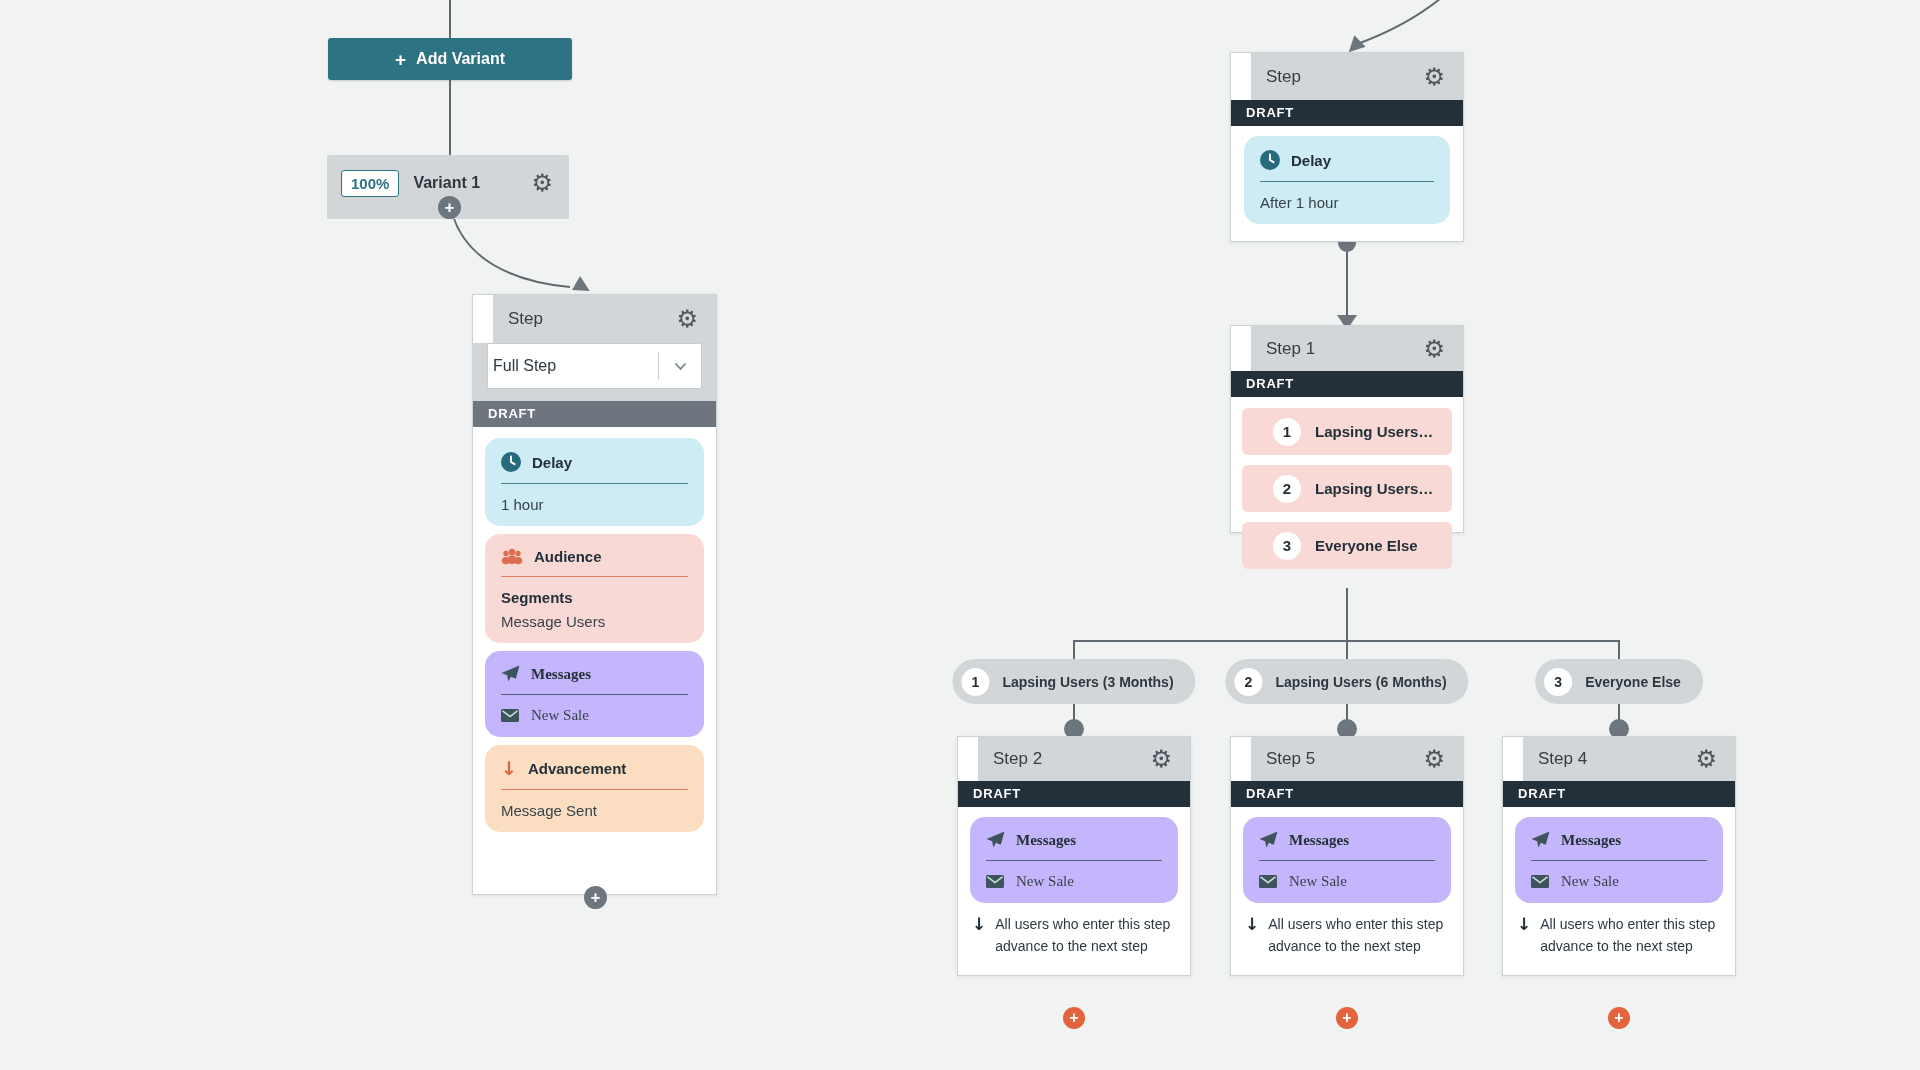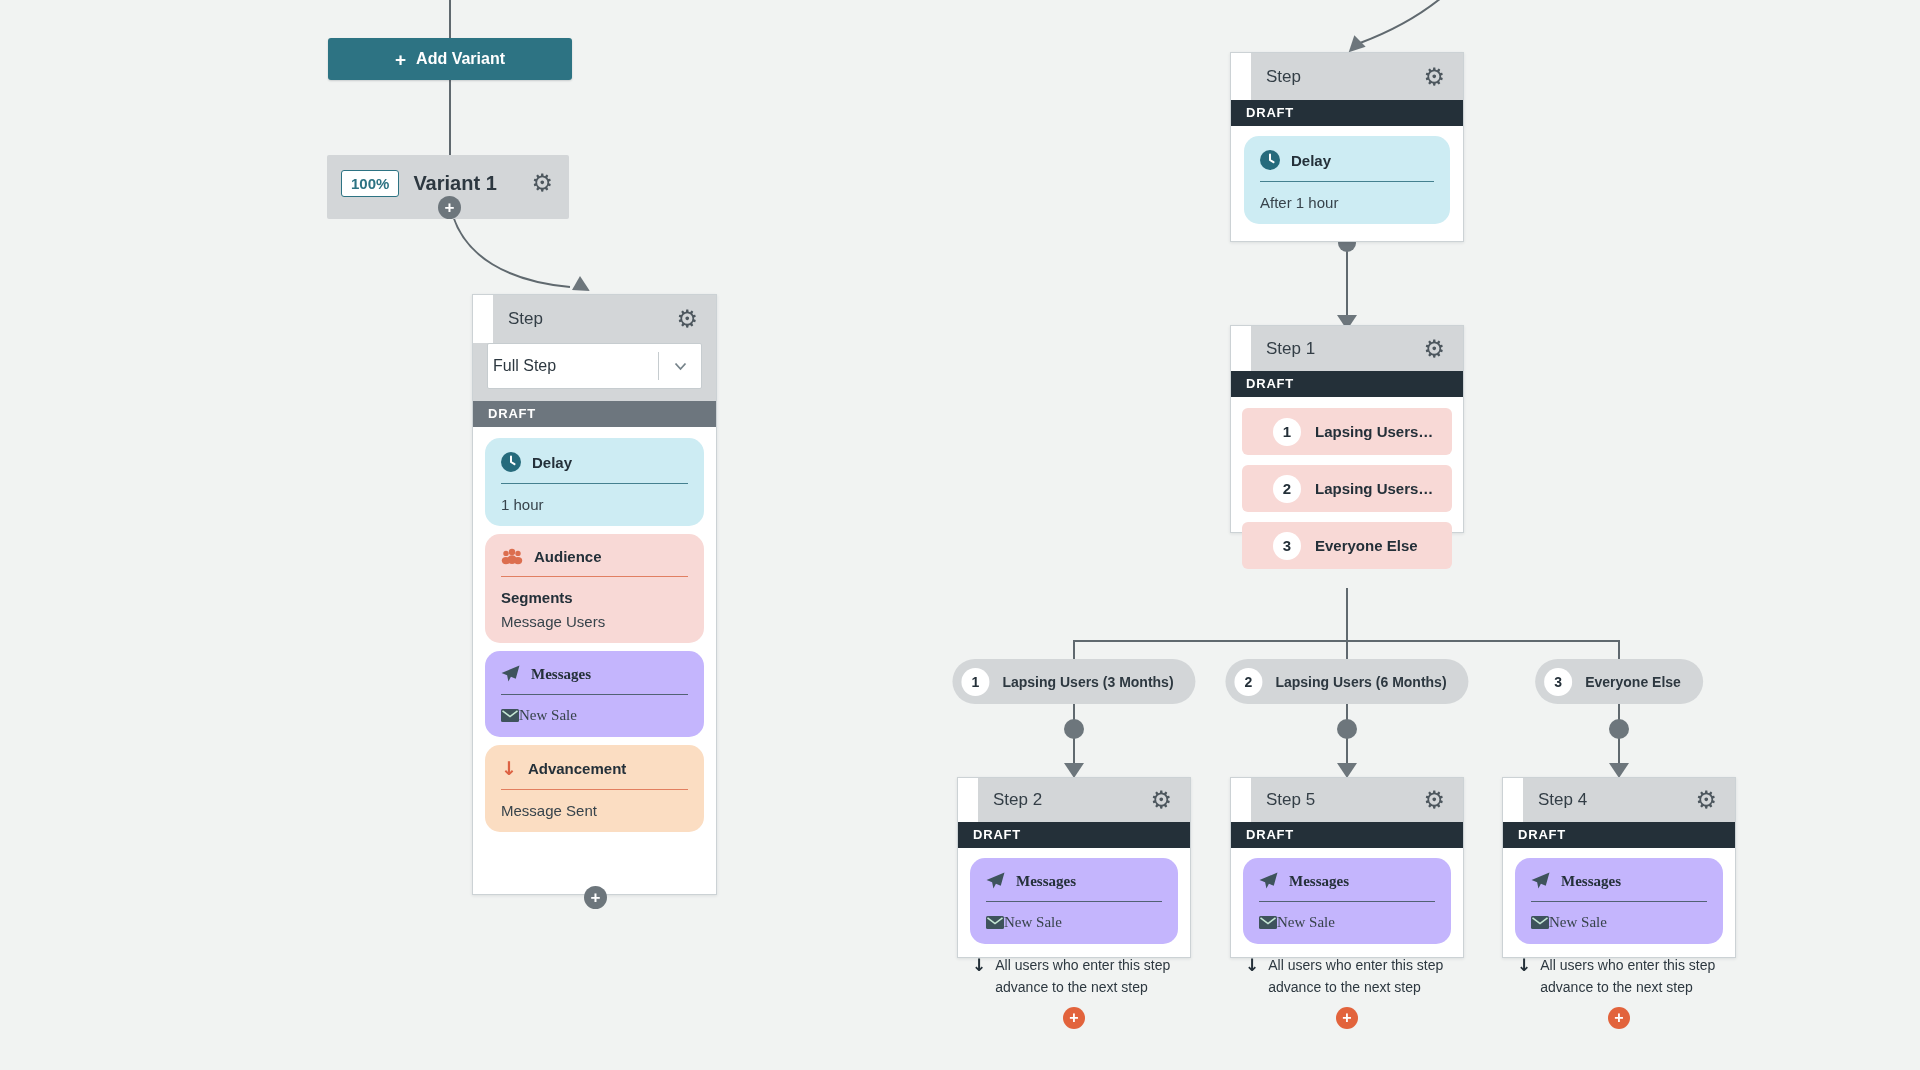--- a/index.html
+++ b/index.html
@@ -40,21 +40,21 @@
   .tile-value{font-size:15px;color:#37434b;}
   .tile.blue{background:#cdecf3;}
   .tile.blue hr{border-color:#2c6d7d;}
   .tile.pink{background:#f8d9d6;}
   .tile.pink hr{border-color:#dd6f4e;}
   .tile.green{background:#c4b5fd;font-family:Liberation Serif, serif;}
   .tile.green hr{border-color:#3e535c;}
   .tile.peach{background:#fbddc2;}
   .tile.peach hr{border-color:#dd6f4e;}
 
-  .value-row{display:flex;align-items:center;}
+  .value-row{display:flex;align-items:center;gap:12px;}
   .orange-arrow{color:#dd6243;font-weight:bold;font-size:19px;line-height:1;font-family:"DejaVu Sans",sans-serif;}
   .dark-arrow{color:#243039;font-weight:bold;font-size:17px;line-height:1;font-family:"DejaVu Sans",sans-serif;}
 
   
   .add-variant{
     position:absolute;left:328px;top:38px;width:244px;height:42px;
     background:#2d7383;border:none;border-radius:3px;z-index:2;
     display:flex;align-items:center;justify-content:center;gap:10px;
     color:#fff;font-size:16px;font-weight:bold;cursor:pointer;
     font-family:inherit;box-shadow:0 1px 2px rgba(40,50,60,.2);
@@ -64,21 +64,21 @@
   
   .variant-node{
     position:absolute;left:327px;top:155px;width:242px;height:64px;
     background:#d3d6d8;border-radius:2px;z-index:2;
     display:flex;align-items:center;padding:0 16px 8px 14px;gap:14px;
   }
   .pct-box{
     background:#fff;border:1.5px solid #2d7383;border-radius:3px;
     color:#2d7383;font-weight:bold;font-size:15px;padding:4px 9px;
   }
-  .variant-label{font-size:20px;font-weight:bold;color:#2d3840;}
+  .variant-label{font-size:16px;font-weight:bold;color:#2d3840;}
   .variant-node .gear{margin-left:auto;}
 
   
   .plus-circle{
     position:absolute;width:23px;height:23px;border-radius:50%;
     background:#6d767c;color:#fff;z-index:3;cursor:pointer;
     display:flex;align-items:center;justify-content:center;
     font-size:17px;font-weight:bold;line-height:0;
   }
   .plus-circle.orange{background:#e2633c;width:22px;height:22px;font-size:16px;}
@@ -119,21 +119,21 @@
   
   .pill{
     position:absolute;top:659px;height:45px;transform:translateX(-50%);
     background:#d3d6d8;border-radius:23px;z-index:2;cursor:pointer;
     display:flex;align-items:center;gap:13px;padding:0 22px 0 9px;
   }
   .pill .num-circle{width:28px;height:28px;font-size:14px;}
   .pill-label{font-size:14px;font-weight:bold;color:#2d3840;white-space:nowrap;}
 
   
-  .bottom-card{top:777px;width:234px;height:181px;}
+  .bottom-card{top:736px;width:234px;height:240px;}
   .bottom-card .card-title-row{height:44px;}
   .bottom-card .tile{margin:10px 12px 0;}
   .advance-note{
     display:flex;gap:9px;margin:11px 14px 0 14px;
     font-size:14px;line-height:1.55;color:#2d3840;
   }
   .advance-note .dark-arrow{margin-top:2px;}
 </style>
 </head>
 <body>

